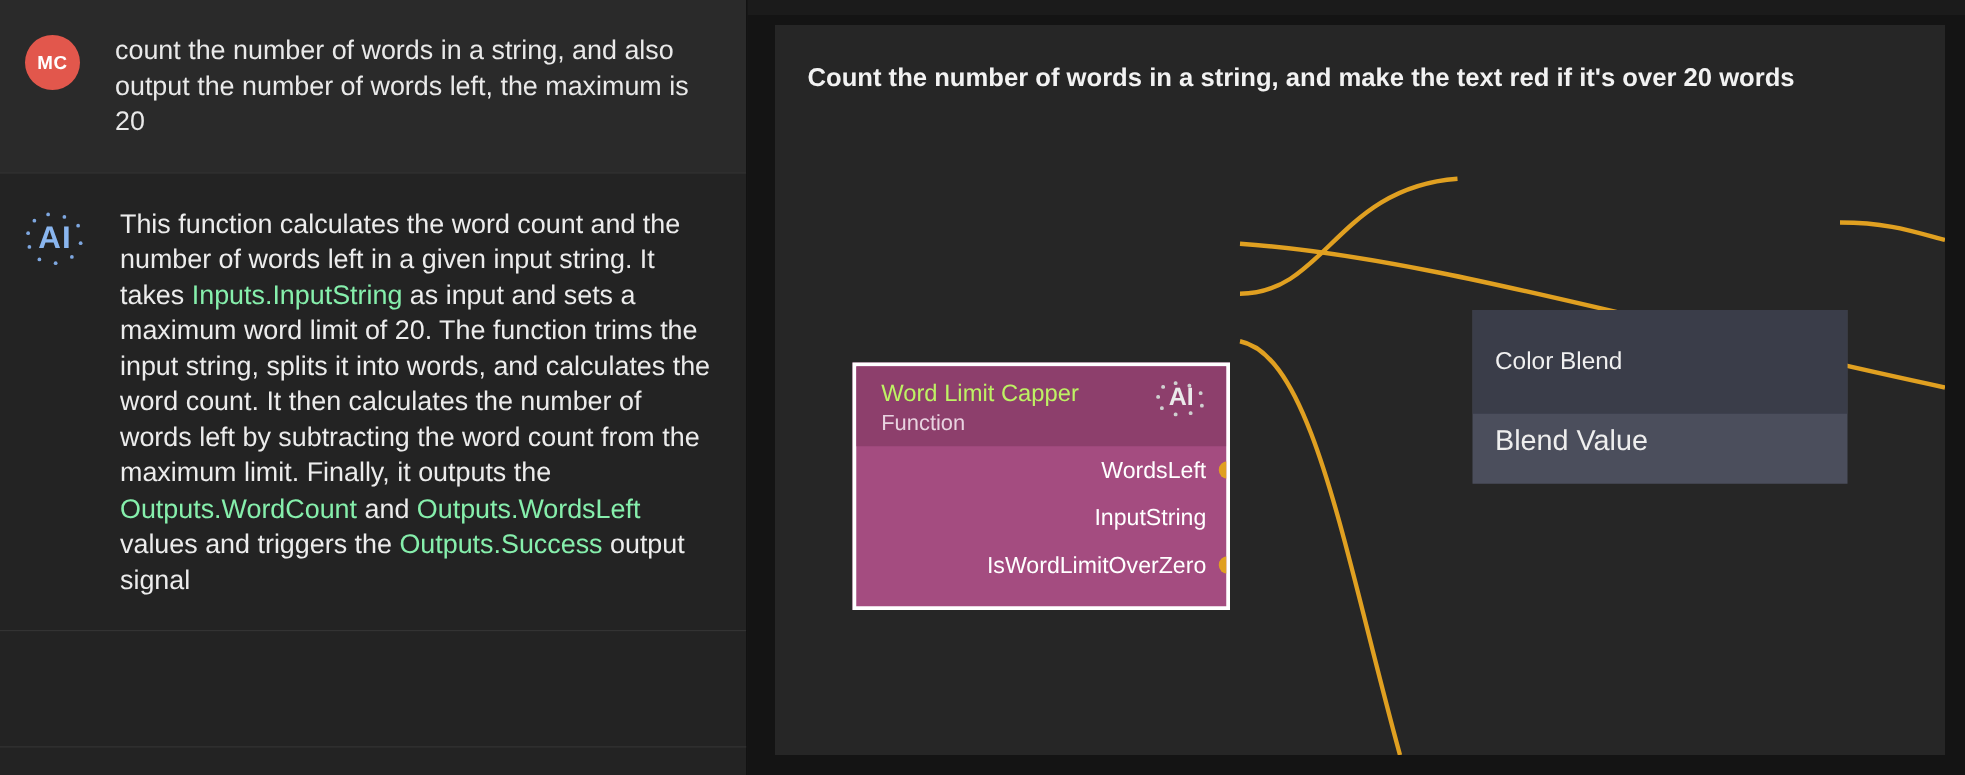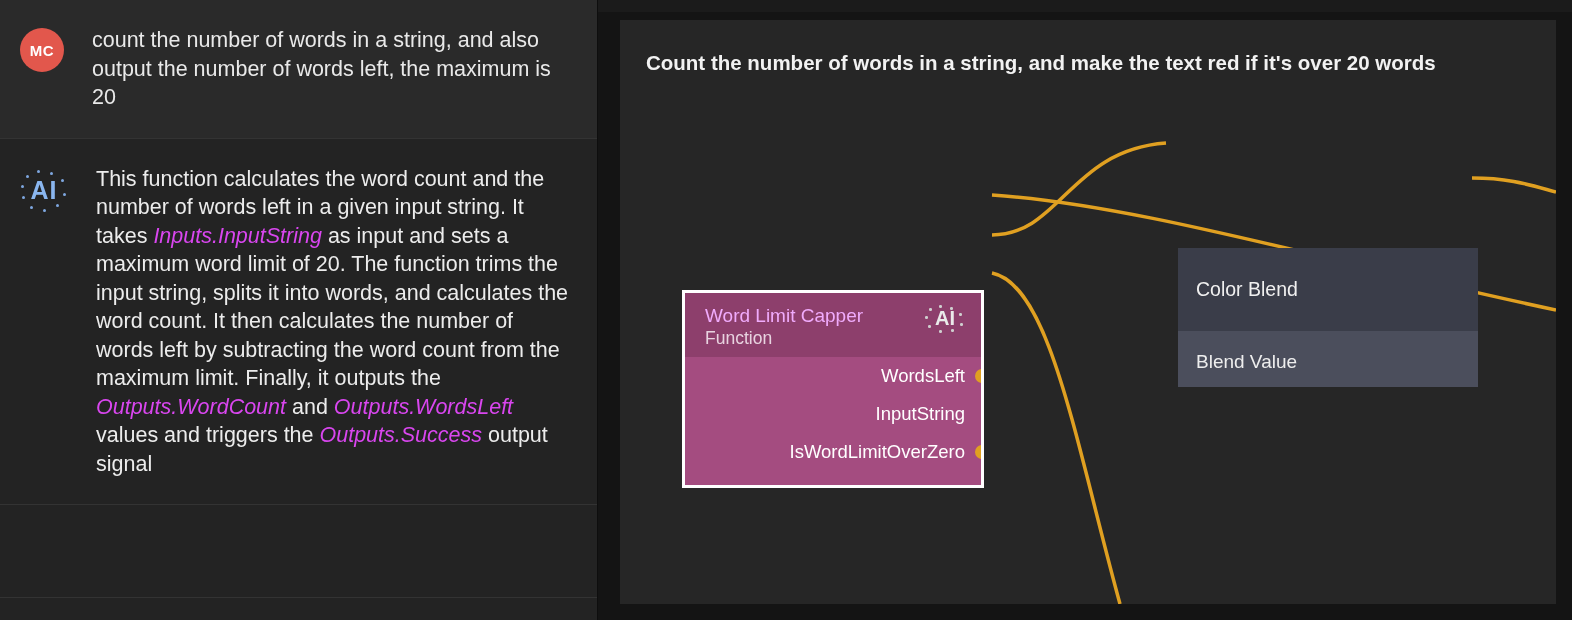--- a/index.html
+++ b/index.html
@@ -82,21 +82,21 @@
   }
 
   .msg-body {
     margin-left: 28px;
     font-size: 21.5px;
     line-height: 28.5px;
     color: #ececec;
     max-width: 478px;
   }
   .msg-user .msg-body { color: #e9e9e9; }
-  .tok { color: #d946ef; font-style: italic; }
+  .tok { color: #86efac; }
 
   .chat-bottom-divider {
     position: absolute;
     left: 0;
     bottom: 22px;
     width: 598px;
     height: 1px;
     background: #333333;
   }
 
@@ -150,21 +150,21 @@
   }
   .node-wlc-header {
     position: relative;
     background: #8d3f6c;
     padding: 12px 14px 12px 20px;
     height: 64px;
     box-sizing: border-box;
   }
   .node-wlc-title {
     font-size: 19px;
-    color: #f0abfc;
+    color: #bef264;
     line-height: 22px;
   }
   .node-wlc-sub {
     font-size: 17.5px;
     color: #e8d3e0;
     line-height: 22px;
   }
   .node-ai-badge {
     position: absolute;
     right: 16px;
@@ -225,22 +225,22 @@
   .node-cb-header {
     background: #3a3d49;
     padding: 30px 18px;
     font-size: 19.5px;
     color: #f0f0f0;
   }
   .node-cb-row {
     position: relative;
     height: 42px;
     display: flex;
-    align-items: flex-end;
-    font-size: 19px;
+    align-items: center;
+    font-size: 23px;
     color: #eeeeee;
     padding: 0 18px;
   }
   .node-cb-row.in { justify-content: flex-start; }
   .node-cb-row.out { justify-content: flex-end; }
   .cb-dot {
     position: absolute;
     right: -8px;
     width: 14px; height: 14px;
     border-radius: 50%;

